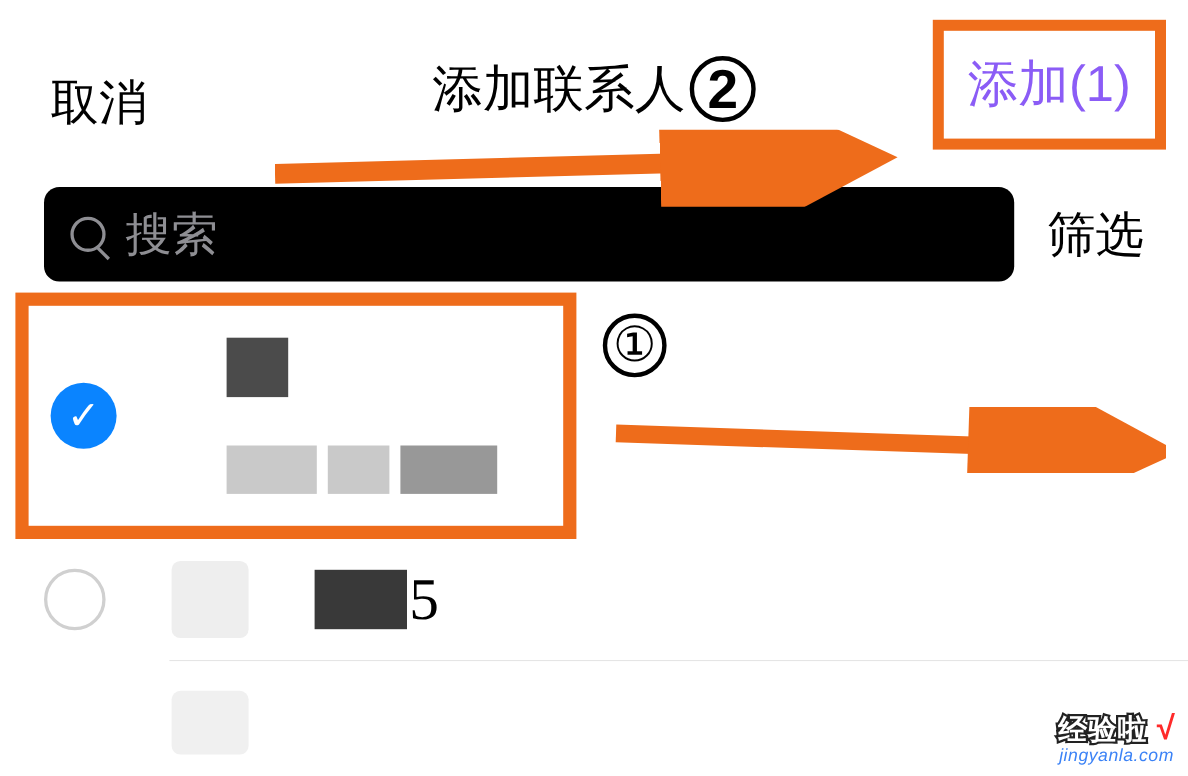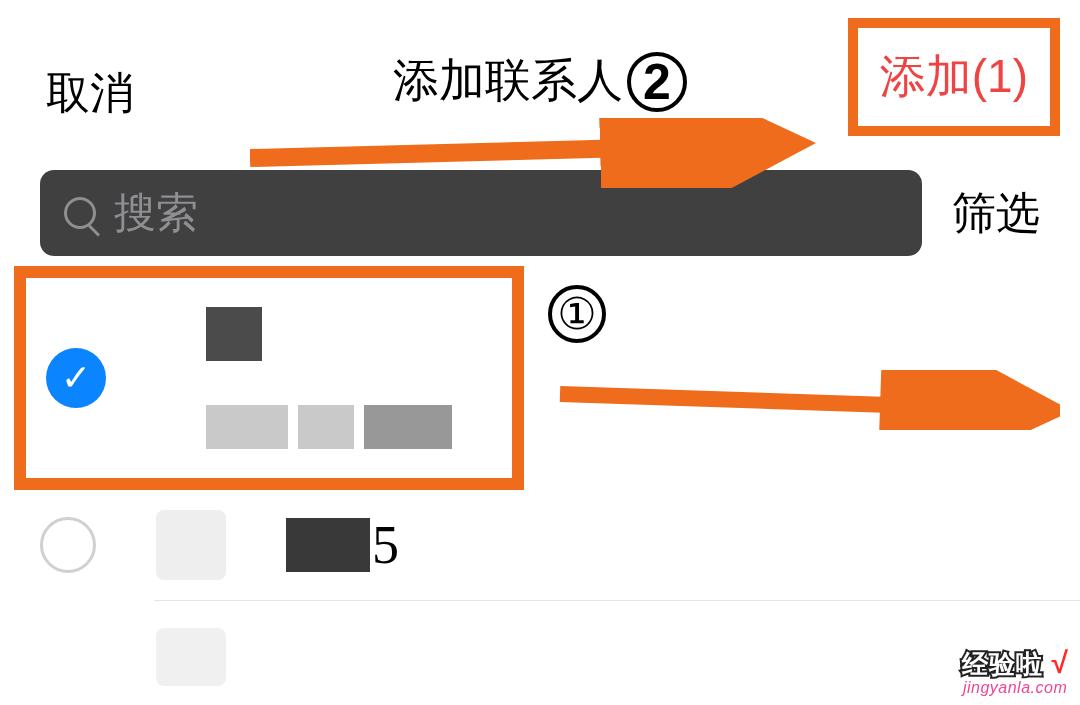--- a/index.html
+++ b/index.html
@@ -24,21 +24,21 @@
     color: #000;
   }
   .title {
     position: absolute;
     left: 50%;
     top: 50px;
     transform: translateX(-50%);
     font-size: 46px;
     color: #000;
     display: flex;
-    align-items: flex-end;
+    align-items: center;
   }
   .step-badge {
     display: inline-flex;
     align-items: center;
     justify-content: center;
     border: 4px solid #000;
     border-radius: 50%;
     font-size: 50px;
     font-weight: 400;
     color: #000;
@@ -61,31 +61,31 @@
   }
   .add-btn-wrap {
     position: absolute;
     right: 20px;
     top: 18px;
     border: 10px solid #ee6c1b;
     padding: 18px 22px 18px 22px;
   }
   .add-btn {
     font-size: 46px;
-    color: #ef4444;
+    color: #8b5cf6;
   }
   .search-row {
     display: flex;
     align-items: center;
     padding: 0 40px 0 40px;
     margin-top: 50px;
   }
   .search-input {
     flex: 1;
-    background: #404040;
+    background: #000000;
     border-radius: 14px;
     height: 86px;
     display: flex;
     align-items: center;
     padding: 0 24px;
     color: #8e8e93;
     font-size: 42px;
   }
   .search-icon {
     width: 32px;
@@ -221,21 +221,21 @@
     display: inline-block;
   }
   .wm-check {
     color: #ff2a2a;
     font-size: 30px;
     font-weight: 900;
     margin-left: 4px;
   }
   .wm-sub {
     font-size: 16px;
-    color: #ec4899;
+    color: #3b82f6;
     font-style: italic;
     letter-spacing: 0.5px;
   }
 </style>
 </head>
 <body>
 
 <div class="header">
   <div class="cancel">取消</div>
   <div class="title">

